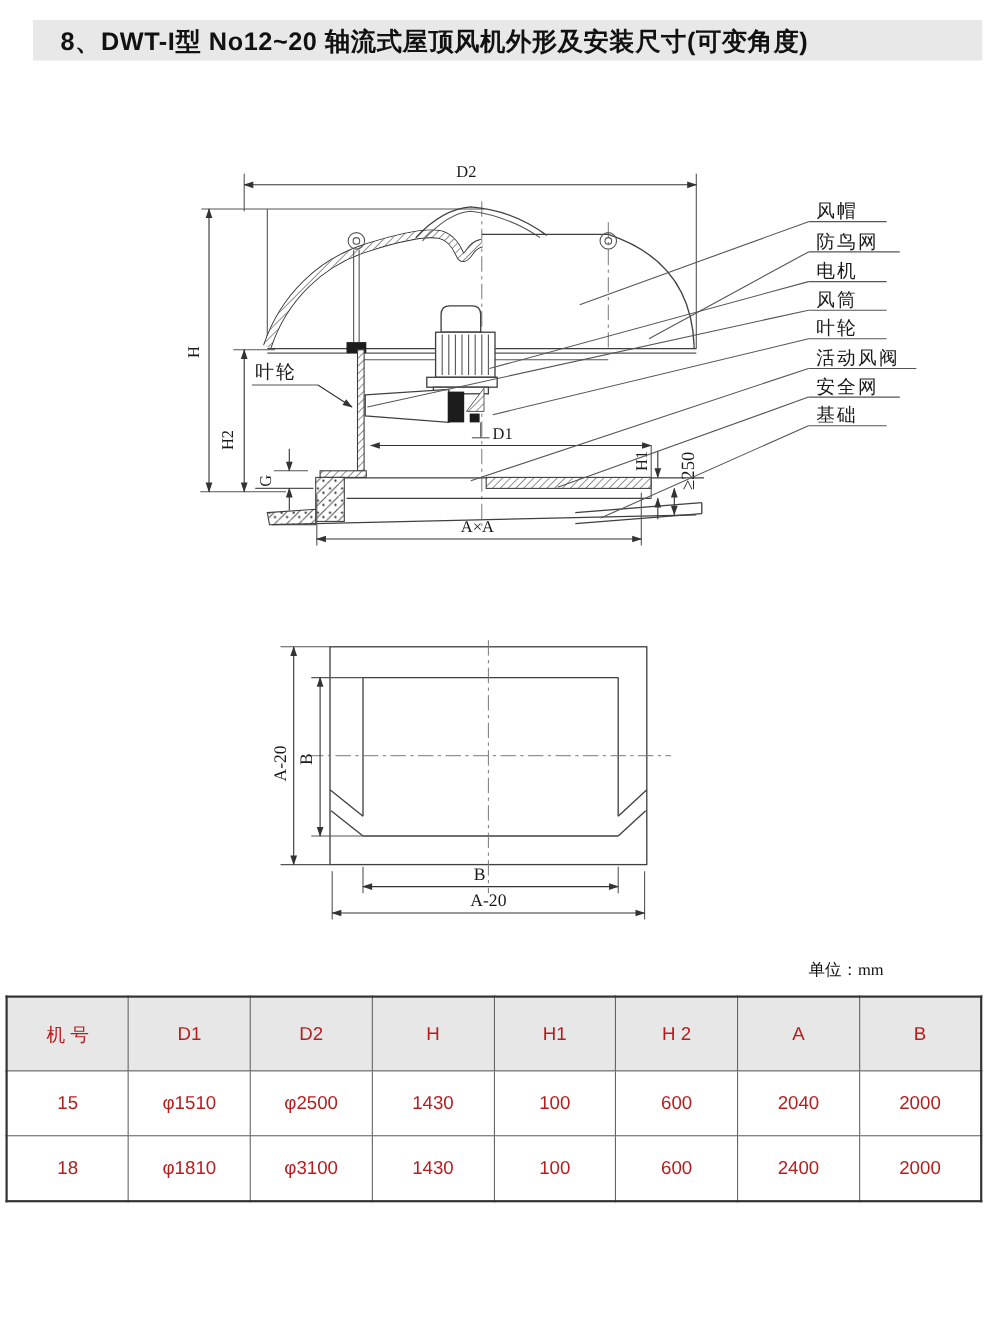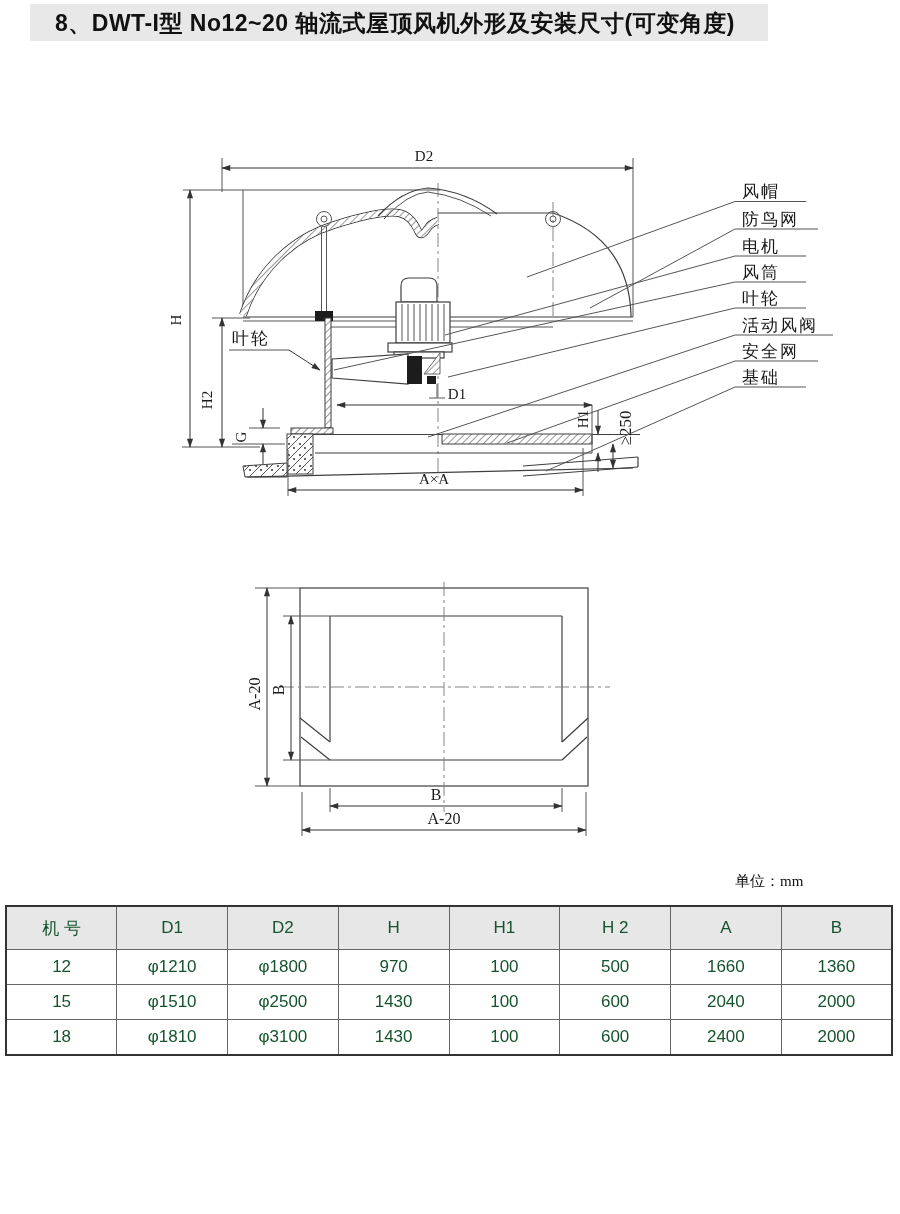--- a/index.html
+++ b/index.html
@@ -1,41 +1,41 @@
 <!DOCTYPE html>
 <html><head>
 <meta charset="utf-8">
 <style>
   html,body { margin:0; padding:0; background:#fff; }
   #page {
     position:relative; width:900px; height:1214px; background:#fff;
     font-family:"Liberation Sans", sans-serif; overflow:hidden;
   }
   .title-bar {
-    position:absolute; left:30px; top:4px; width:738px; height:37px;
+    position:absolute; left:30px; top:18px; width:863px; height:37px;
     background:#e8e8e8;
   }
   .title-bar span {
     display:block; padding-left:25px; line-height:38px;
     font-size:23px; font-weight:bold; color:#111; letter-spacing:0.5px;
     white-space:nowrap;
   }
   .drawing-area { position:absolute; left:0; top:95px; width:900px; height:770px; }
   .units-note {
     position:absolute; left:735px; top:872px; width:170px;
     font-family:"Liberation Serif", serif; font-size:15px; color:#111;
   }
   table.spec {
     position:absolute; left:5px; top:905px; width:888px;
     border-collapse:collapse; table-layout:fixed;
     border:2px solid #333; background:#fff;
   }
   table.spec th, table.spec td {
     border:1px solid #666; text-align:center; vertical-align:middle;
-    font-size:17px; color:#14532d; padding:0;
+    font-size:17px; color:#b91c1c; padding:12px;
   }
   table.spec th { height:42px; background:#e7e7e7; font-weight:normal; }
   table.spec td { height:34px; }
   table.spec tr.shade td { background:#e7e7e7; }
   
   .tn   { stroke:#555; stroke-width:1; fill:none; }
   .ln   { stroke:#3f3f3f; stroke-width:1.2; fill:none; }
   .lw   { stroke:#3f3f3f; stroke-width:1.2; fill:#fff; }
   .dim  { stroke:#333; stroke-width:1; fill:none; marker-start:url(#arr); marker-end:url(#arr); }
   .dime { stroke:#333; stroke-width:1; fill:none; marker-end:url(#arr); }
@@ -272,30 +272,20 @@
           <th>D1</th>
           <th>D2</th>
           <th>H</th>
           <th>H1</th>
           <th>H 2</th>
           <th>A</th>
           <th>B</th>
         </tr>
     </thead>
     <tbody>
-        <tr>
-          <td>12</td>
-          <td>φ1210</td>
-          <td>φ1800</td>
-          <td>970</td>
-          <td>100</td>
-          <td>500</td>
-          <td>1660</td>
-          <td>1360</td>
-        </tr>
         <tr>
           <td>15</td>
           <td>φ1510</td>
           <td>φ2500</td>
           <td>1430</td>
           <td>100</td>
           <td>600</td>
           <td>2040</td>
           <td>2000</td>
         </tr>

